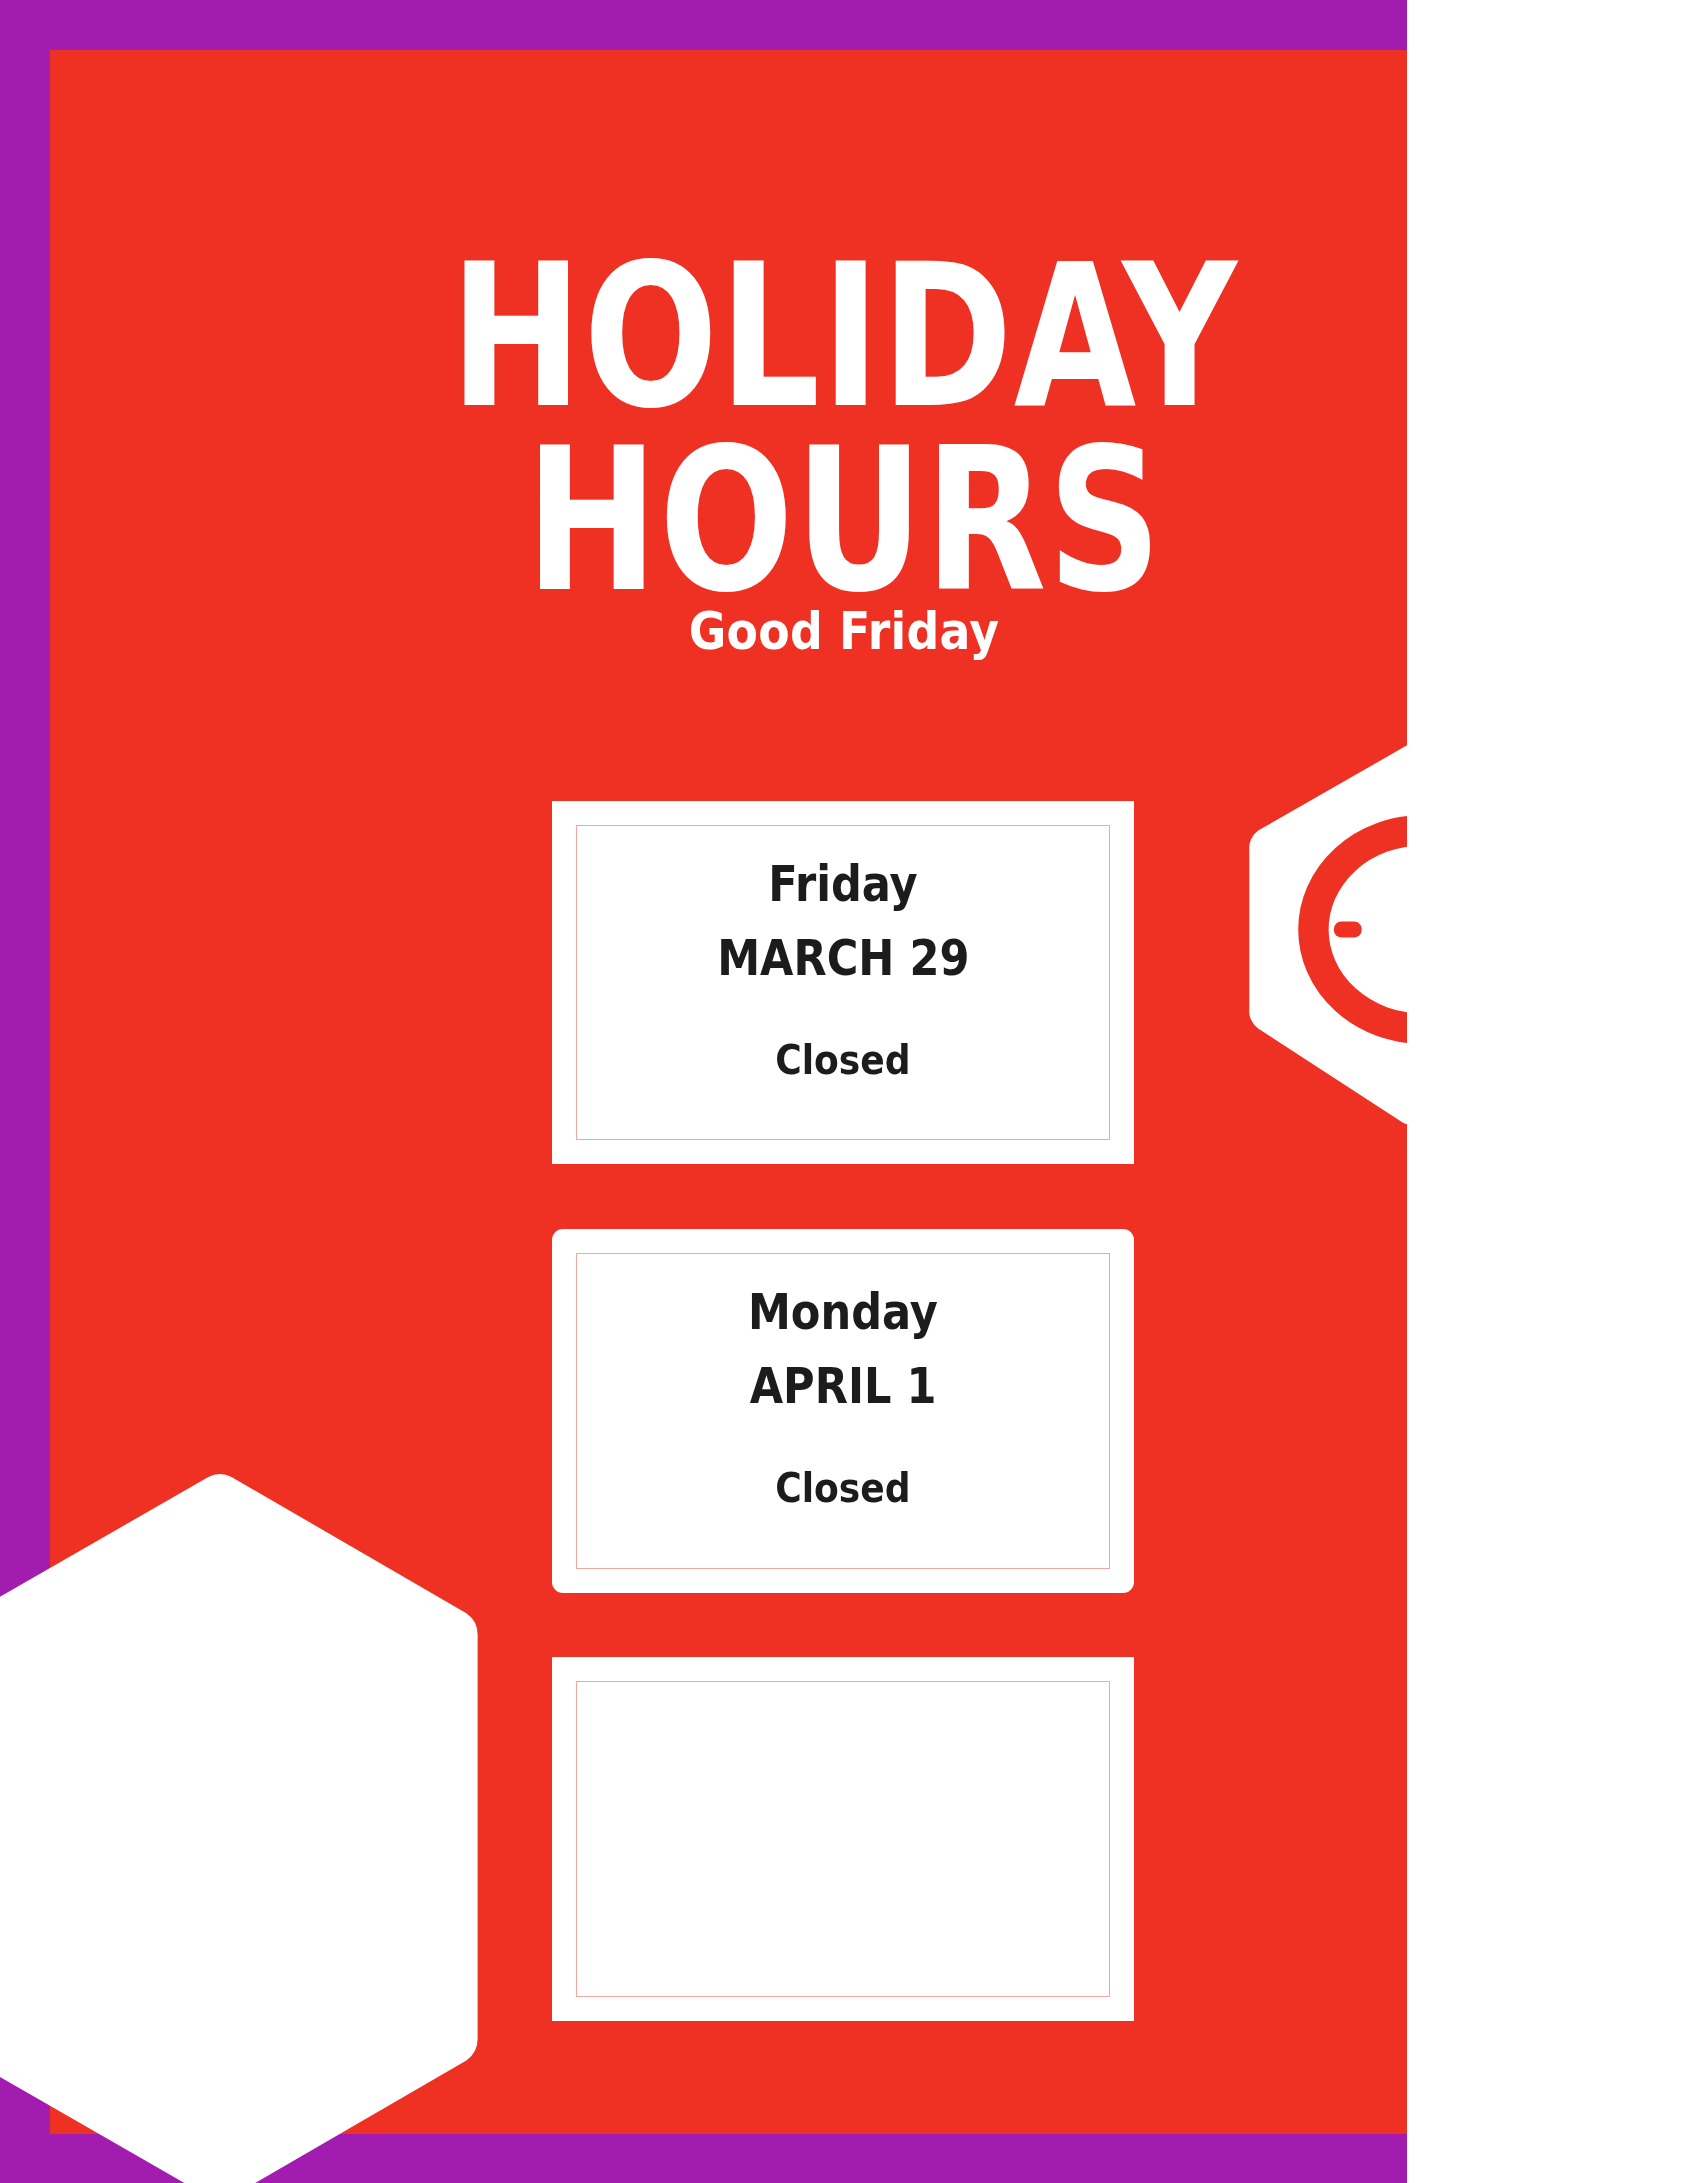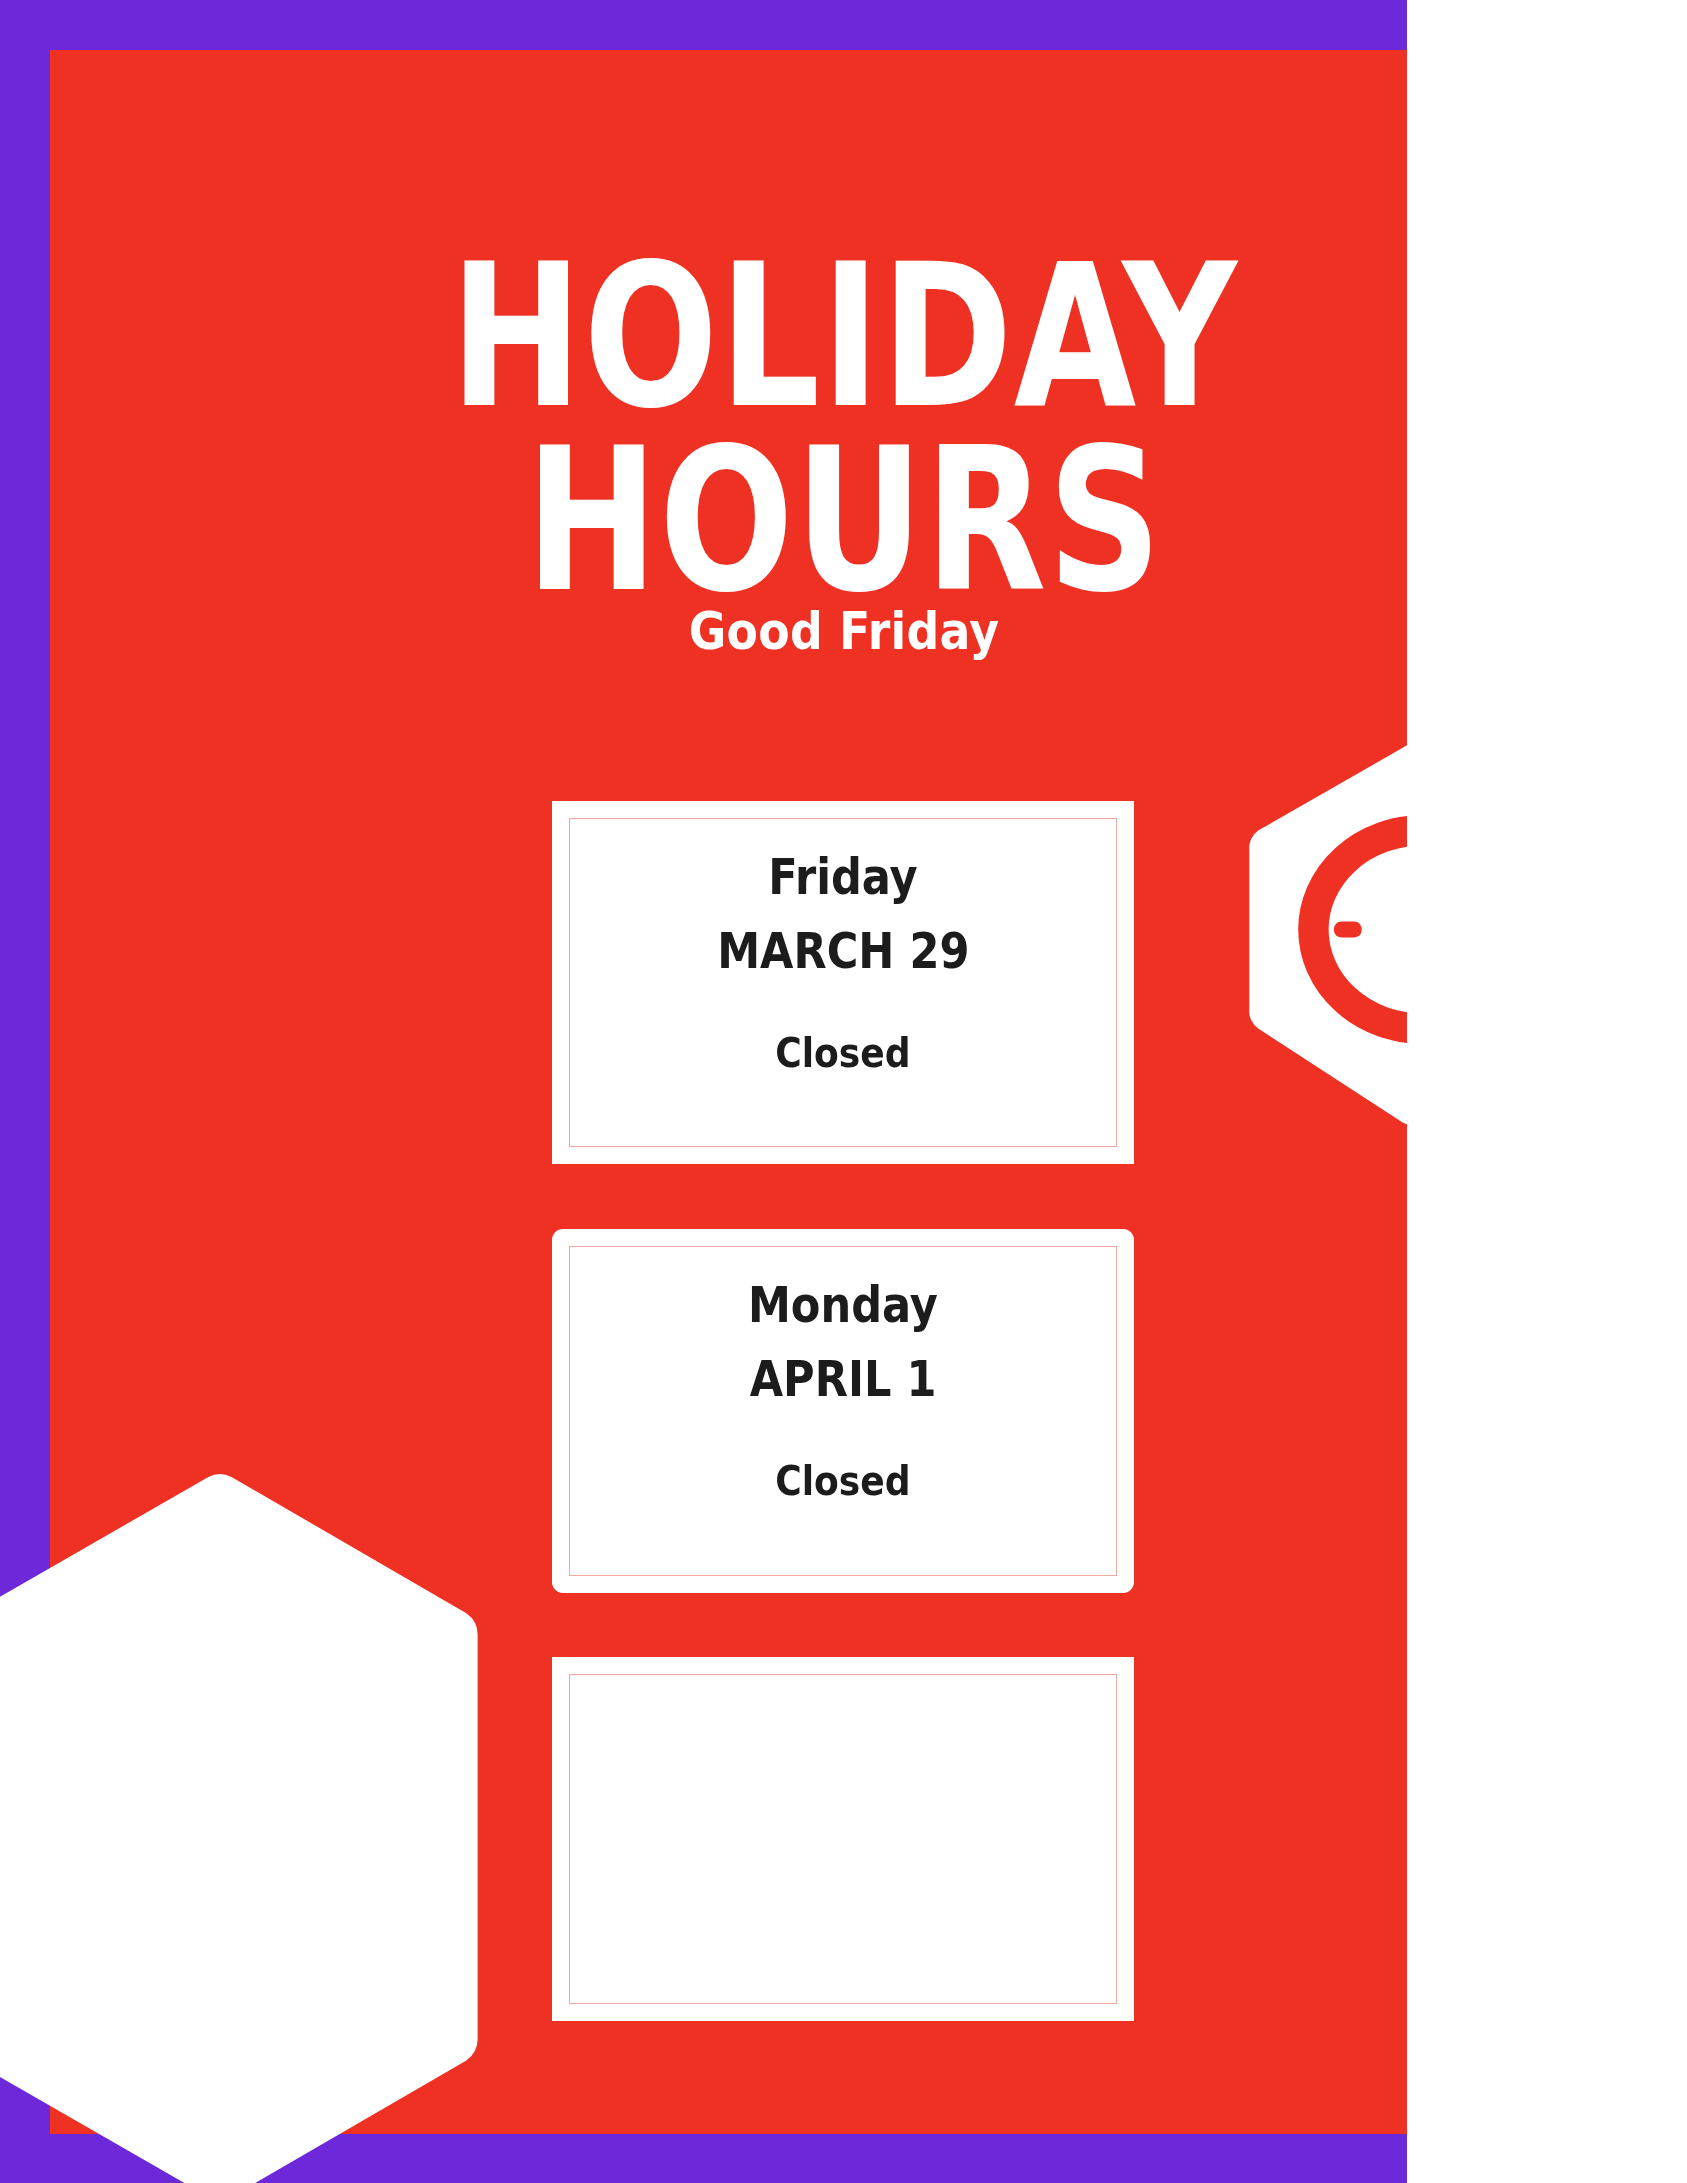--- a/index.html
+++ b/index.html
@@ -11,21 +11,21 @@
     width: 1687px;
     height: 2183px;
     font-family: "DejaVu Sans", sans-serif;
     overflow: hidden;
   }
 
   #poster {
     position: relative;
     width: 1407px;
     height: 2183px;
-    background: #6d28d9;
+    background: #a21caf;
     overflow: hidden;
   }
 
   
   .red-panel {
     position: absolute;
     left: 50px;
     top: 50px;
     width: 1588px;
     height: 2084px;
@@ -96,21 +96,21 @@
     white-space: nowrap;
   }
 
   
   .card {
     position: absolute;
     left: 552px;
     width: 582px;
     background: #ffffff;
     box-sizing: border-box;
-    padding: 17px;
+    padding: 24px;
   }
   .card-inner {
     width: 100%;
     height: 100%;
     box-sizing: border-box;
     border: 1.3px solid #F3A79E;
     background: #ffffff;
     display: flex;
     flex-direction: column;
     align-items: center;

